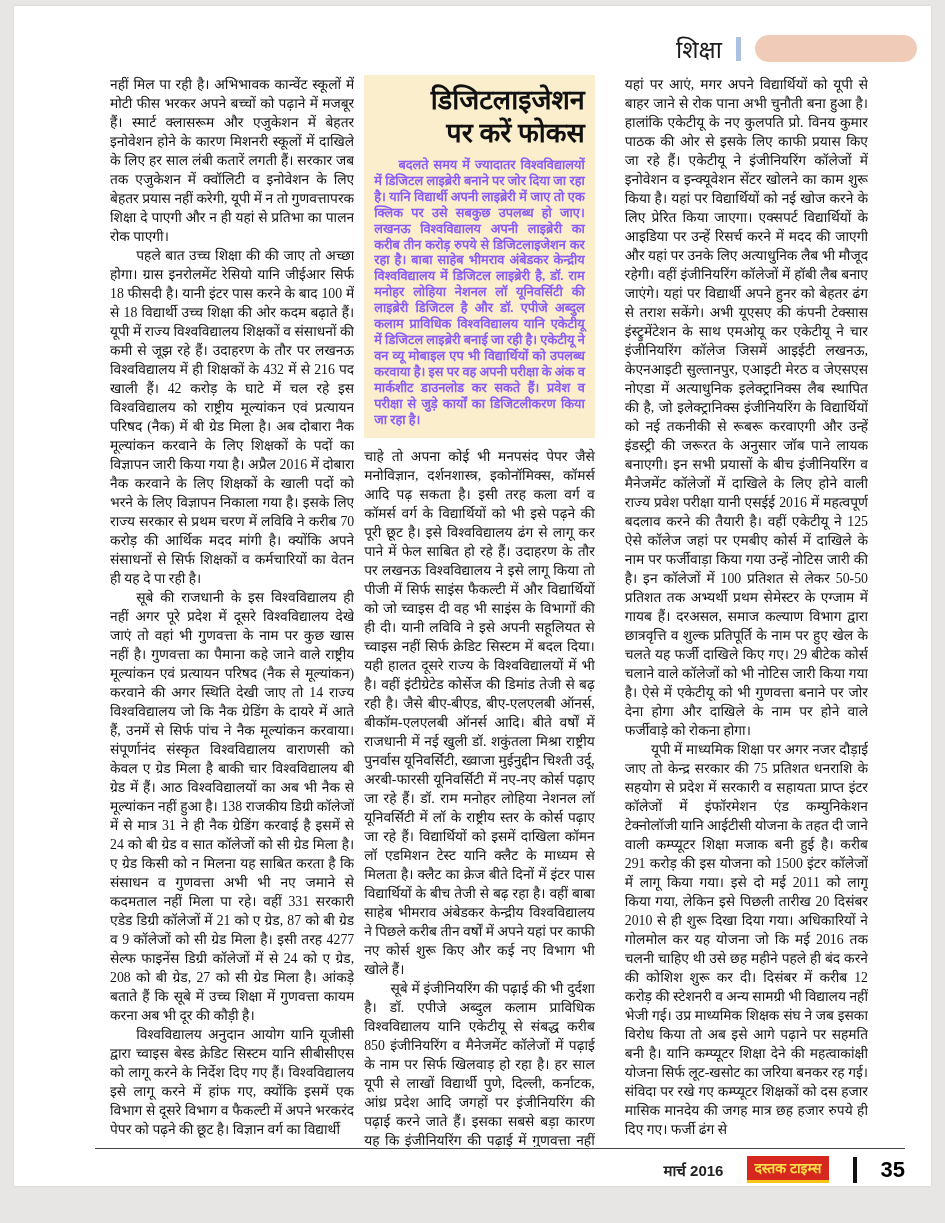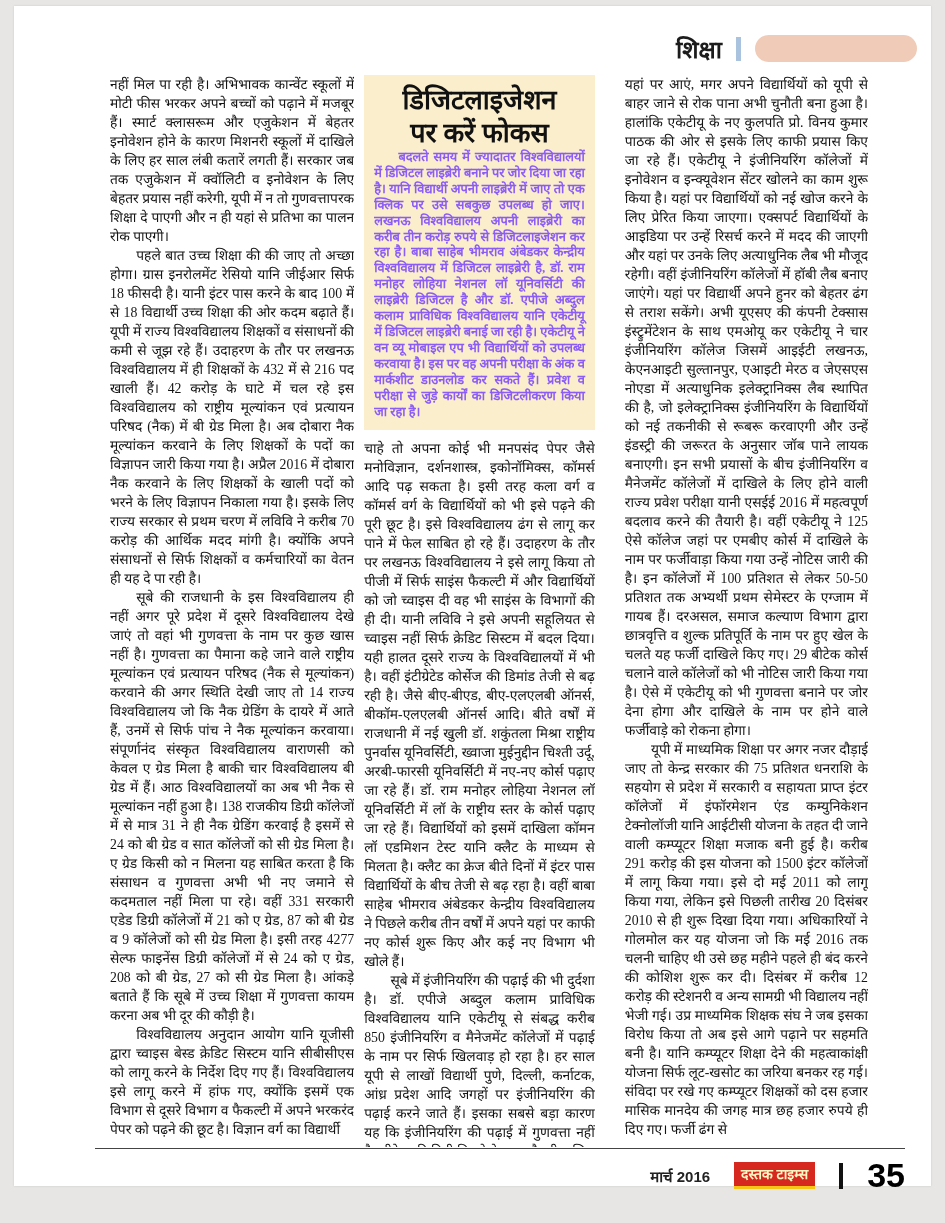--- a/index.html
+++ b/index.html
@@ -14,21 +14,21 @@
     position:absolute; left:14px; top:6px; width:917px; height:1180px;
     background:#ffffff;
     box-shadow:0 0 2px rgba(0,0,0,.12);
   }
   
   .page-header {
     position:absolute; top:26px; right:14px;
     display:flex; align-items:center; gap:14px;
   }
   .section-title {
-    font-size:24px; font-weight:bold; color:#1c1c1c;
+    font-size:24px; font-weight:normal; color:#1c1c1c;
     font-family:"Liberation Serif","DejaVu Serif",serif;
   }
   .header-divider {
     width:5px; height:24px; background:var(--header-bar,#a9c3de);
     display:inline-block;
   }
   .header-pill {
     width:162px; height:27px; border-radius:14px;
     background:var(--pill,#f0cbb8); display:inline-block;
   }
@@ -46,50 +46,50 @@
     text-align:justify; text-indent:1.9em;
   }
   .col p.noindent { text-indent:0; }
   
   .hbox {
     background:var(--box-bg,#faeecd);
     padding:9px 10px 10px 10px;
     margin-bottom:9px;
   }
   .hbox h2 {
-    text-align:center; font-size:27px; line-height:33px;
-    font-weight:bold; color:#111; margin-bottom:0;
+    text-align:right; font-size:27px; line-height:33px;
+    font-weight:bold; color:#111; margin-bottom:8px;
   }
   .hbox p {
     font-size:12.8px; line-height:15.9px; font-weight:bold;
     color:#8b5cf6; text-align:justify;
   }
   
   .footer-rule {
     position:absolute; left:81px; right:26px; top:1142px;
     border-top:1.5px solid #444;
   }
   .page-footer {
     position:absolute; top:1150px; right:26px;
     display:flex; align-items:center; gap:24px;
   }
   .footer-date {
     font-size:15px; font-weight:bold; color:#222;
     font-family:"Liberation Sans","DejaVu Sans",sans-serif;
   }
   .footer-logo {
     background:var(--logo-red,#d6281e);
-    color:#fef9c3; font-weight:bold; font-size:14px;
+    color:#fde047; font-weight:bold; font-size:14px;
     padding:2px 7px 3px 7px;
     border-bottom:3px solid var(--logo-yellow,#f7c515);
     font-family:"Liberation Sans","DejaVu Sans",sans-serif;
   }
   .footer-divider { width:4px; height:26px; background:#111; }
   .page-number {
-    font-size:34px; font-weight:bold; color:#000;
+    font-size:22px; font-weight:bold; color:#000;
     font-family:"Liberation Sans","DejaVu Sans",sans-serif;
   }
 </style>
 </head>
 <body>
 
 <div class="page">
 
   <div class="page-header">
     <span class="section-title">शिक्षा</span>

